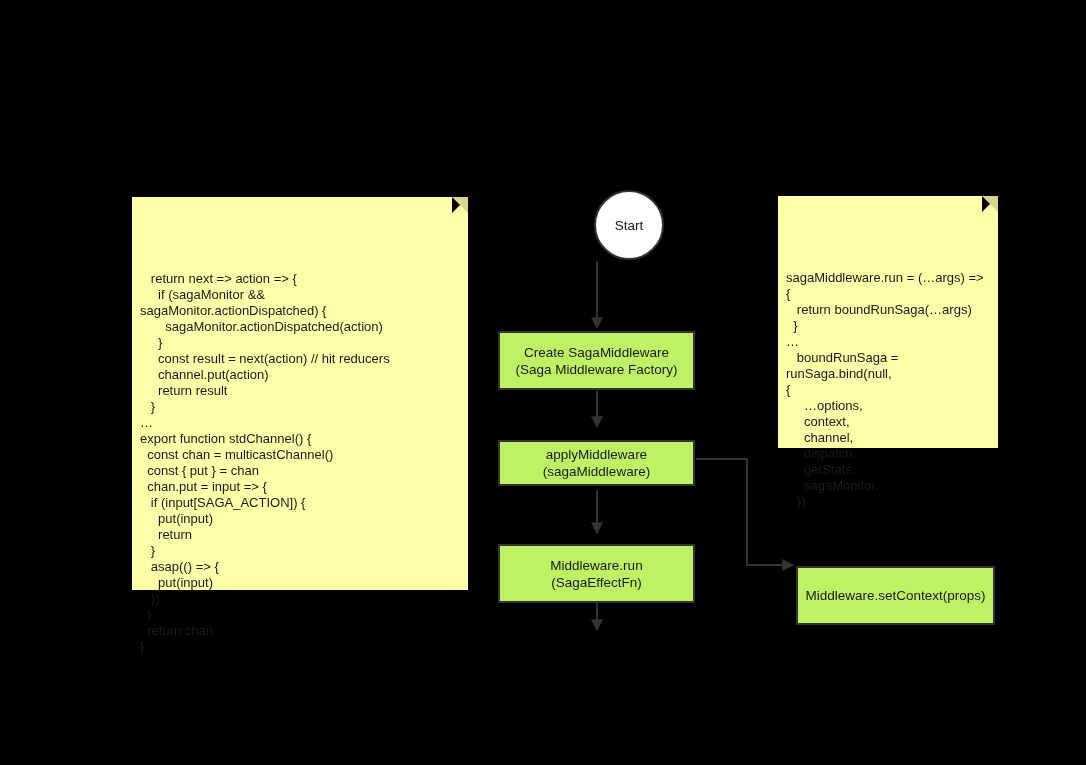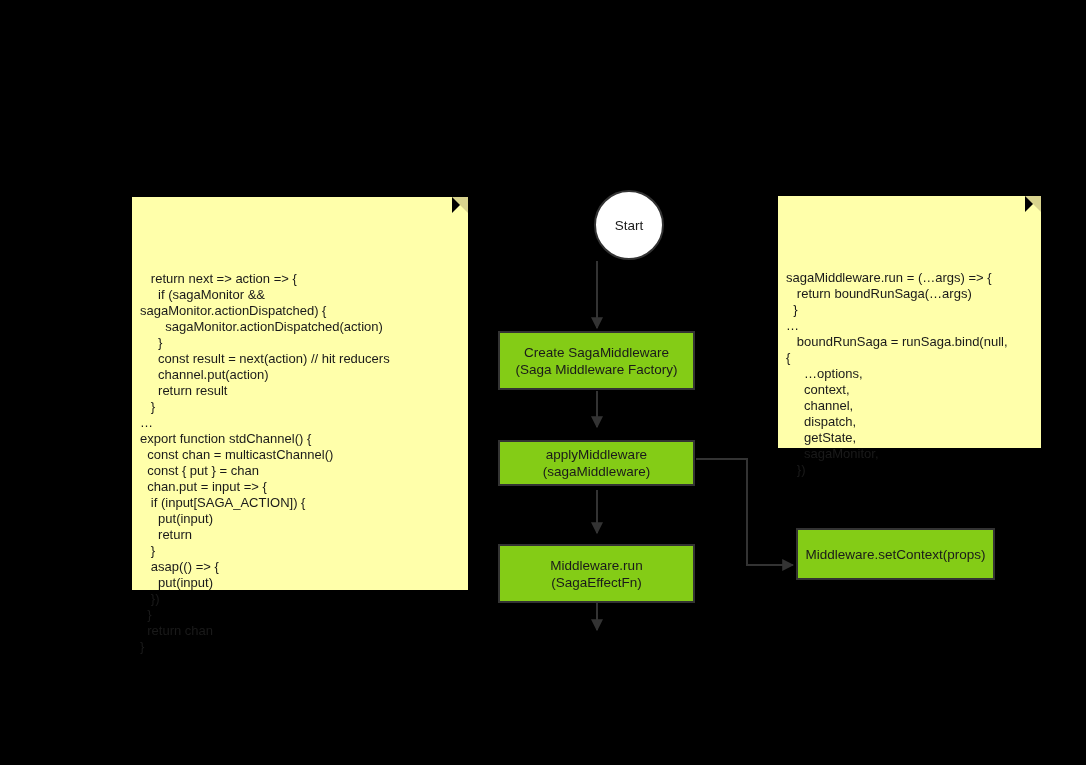--- a/index.html
+++ b/index.html
@@ -42,26 +42,26 @@
     top: 0;
     right: 0;
     width: 0;
     height: 0;
     border-left: 16px solid #000000;
     border-bottom: 16px solid transparent;
   }
   .note-text { position: relative; z-index: 2; }
 
   #note-left  { left: 120px; top: 197px; width: 336px; height: 393px; }
-  #note-right { left: 766px; top: 196px; width: 263px; height: 252px; }
+  #note-right { left: 766px; top: 196px; width: 220px; height: 252px; }
 
   
   .node-box {
     position: absolute;
-    background: #84cc16;
+    background: #bef264;
     border: 2px solid #333333;
     color: #1a1a1a;
     font-size: 13.5px;
     line-height: 17px;
     text-align: center;
     display: flex;
     align-items: center;
     justify-content: center;
     box-sizing: border-box;
     padding: 18px 4px;
@@ -79,21 +79,21 @@
     align-items: center;
     justify-content: center;
     box-sizing: border-box;
   }
 
   #node-start      { left: 594px; top: 190px; width: 70px;  height: 70px; }
   #node-create     { left: 498px; top: 331px; width: 197px; height: 59px; }
   #node-apply      { left: 498px; top: 440px; width: 197px; height: 46px; }
   #node-run        { left: 498px; top: 544px; width: 197px; height: 59px; }
   #node-end        { left: 562px; top: 633px; width: 70px;  height: 70px; }
-  #node-setcontext { left: 796px; top: 528px; width: 199px; height: 52px; }
+  #node-setcontext { left: 796px; top: 566px; width: 199px; height: 59px; }
 
   
   .edges { position: absolute; left: 0; top: 0; width: 1086px; height: 765px; }
 </style>
 </head>
 <body>
 
 <div id="canvas">
 
   <svg class="edges" viewBox="0 0 1086 765" width="1086" height="765">

